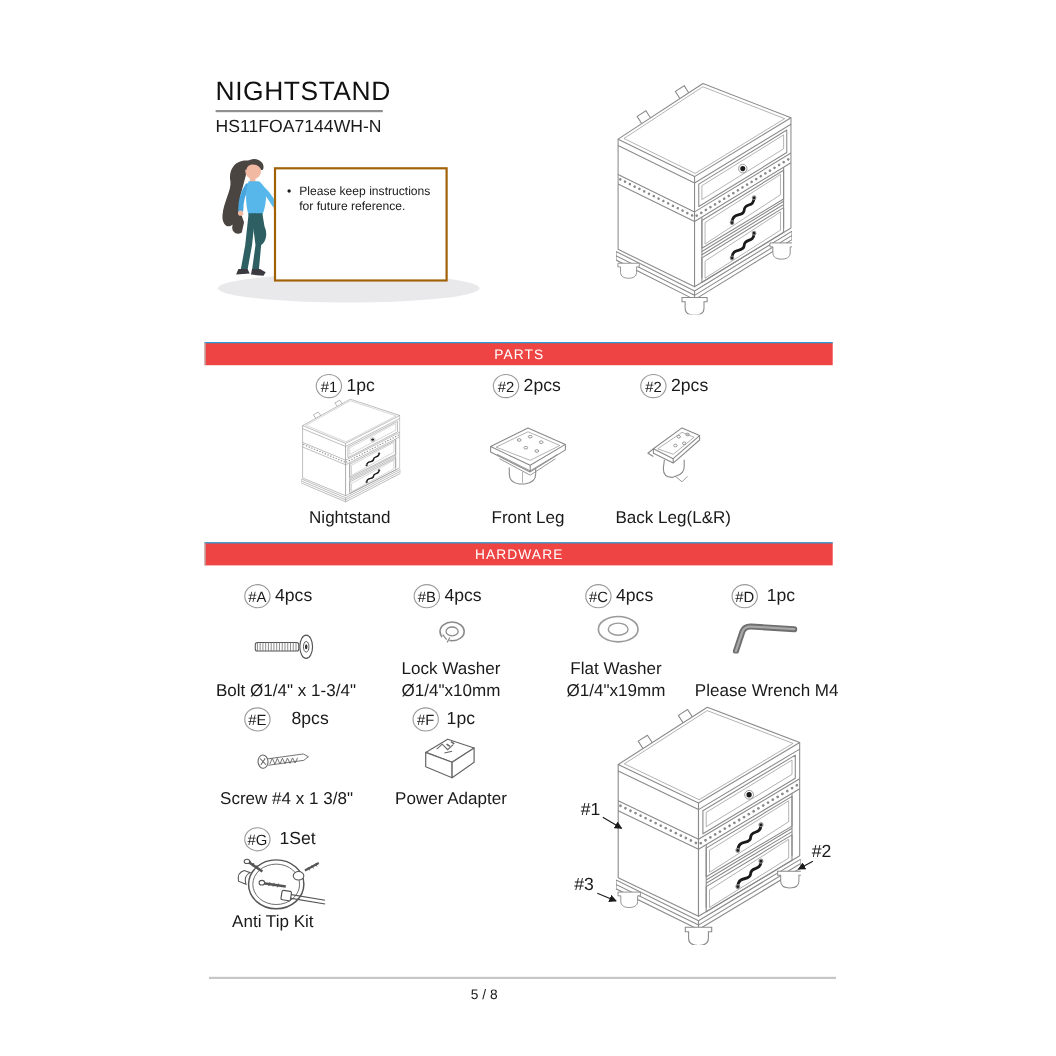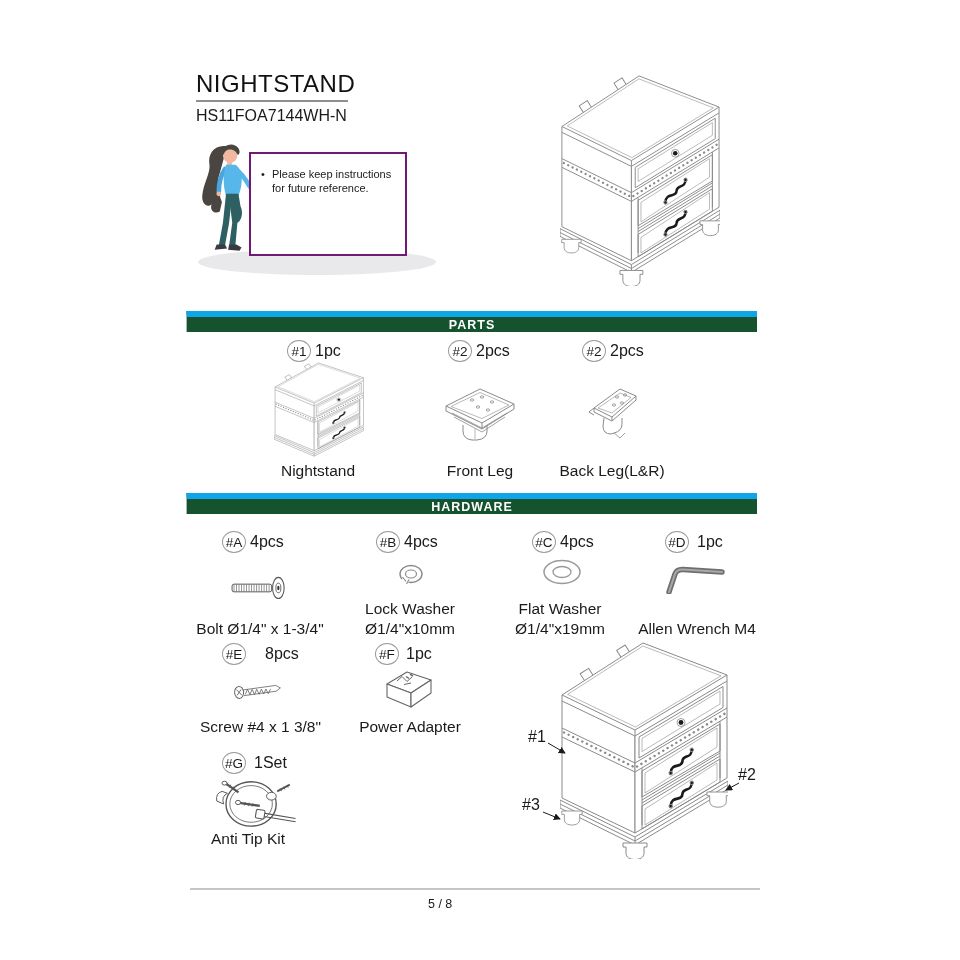--- a/index.html
+++ b/index.html
@@ -3,26 +3,26 @@
 <meta charset="utf-8">
 <style>
   html,body{margin:0;padding:0}
   body{width:960px;height:960px;background:#fff;position:relative;overflow:hidden;
        font-family:"Liberation Sans",sans-serif;color:#1a1a1a;}
   .abs{position:absolute}
   .title{font-size:24px;letter-spacing:.5px;color:#111}
   .rule{background:#8f8f8f}
   .model{font-size:16px;font-weight:normal}
   .shadow{background:#e9e9ec;border-radius:50%}
-  .notice-box{border:2px solid #701a75;background:#fff;box-sizing:border-box;
+  .notice-box{border:2px solid #a16207;background:#fff;box-sizing:border-box;
               padding:13px 6px 0 10px;font-size:11px;line-height:14px}
   .bullet{position:relative;padding-left:11px;margin-bottom:9px}
   .bullet::before{content:"•";position:absolute;left:0;top:0}
-  .bar{background:#14532d;color:#fff;display:flex;align-items:center;justify-content:center;
-       font-size:12.5px;font-weight:bold;letter-spacing:1px;border-top:6px solid #0ea5e9;border-left:1px solid #b0b0b0;box-sizing:border-box}
+  .bar{background:#ef4444;color:#fff;display:flex;align-items:center;justify-content:center;
+       font-size:12.5px;font-weight:normal;letter-spacing:1px;border-top:1px solid #0ea5e9;border-left:1px solid #b0b0b0;box-sizing:border-box}
   .idrow{display:flex;align-items:center;white-space:nowrap}
   .badge{display:inline-flex;align-items:center;justify-content:center;min-width:24px;height:22px;
          border:1px solid #9a9a9a;border-radius:50%;font-size:13.5px;box-sizing:border-box;padding:0 1px}
   .qty{font-size:16px;margin-left:4px}
   .lbl{font-size:15.5px;text-align:center;white-space:nowrap}
   .callout{font-size:16px}
   .footer-line{background:#c6c6c6}
   .pageno{font-size:12.5px;text-align:left}
   svg{display:block}
 </style>
@@ -210,21 +210,21 @@
 <svg class="abs" style="left:663px;top:566px" width="64" height="28" viewBox="0 0 64 28">
   <path d="M6,26 L12,8 Q14,3.2 20,3.6 L59,6" stroke="#6f6f6f" stroke-width="5.5" fill="none" stroke-linecap="round" stroke-linejoin="round"></path>
   <path d="M6,26 L12,8 Q14,3.2 20,3.6 L59,6" stroke="#a8a8a8" stroke-width="2" fill="none" stroke-linecap="round" stroke-linejoin="round"></path>
 </svg>
 
 <div class="abs lbl" style="left:192px;top:620px;width:136px">Bolt Ø1/4" x 1-3/4"</div>
 <div class="abs lbl" style="left:345px;top:600px;width:130px">Lock Washer</div>
 <div class="abs lbl" style="left:345px;top:620px;width:130px">Ø1/4"x10mm</div>
 <div class="abs lbl" style="left:495px;top:600px;width:130px">Flat Washer</div>
 <div class="abs lbl" style="left:495px;top:620px;width:130px">Ø1/4"x19mm</div>
-<div class="abs lbl" style="left:627px;top:620px;width:140px">Allen Wrench M4</div>
+<div class="abs lbl" style="left:627px;top:620px;width:140px">Please Wrench M4</div>
 
 <div class="abs idrow" style="left:222px;top:643px">
   <span class="badge">#E</span>
   <span class="qty" style="margin-left:19px">8pcs</span>
 </div>
 <div class="abs idrow" style="left:375px;top:643px">
   <span class="badge">#F</span>
   <span class="qty" style="margin-left:7px">1pc</span>
 </div>
 

